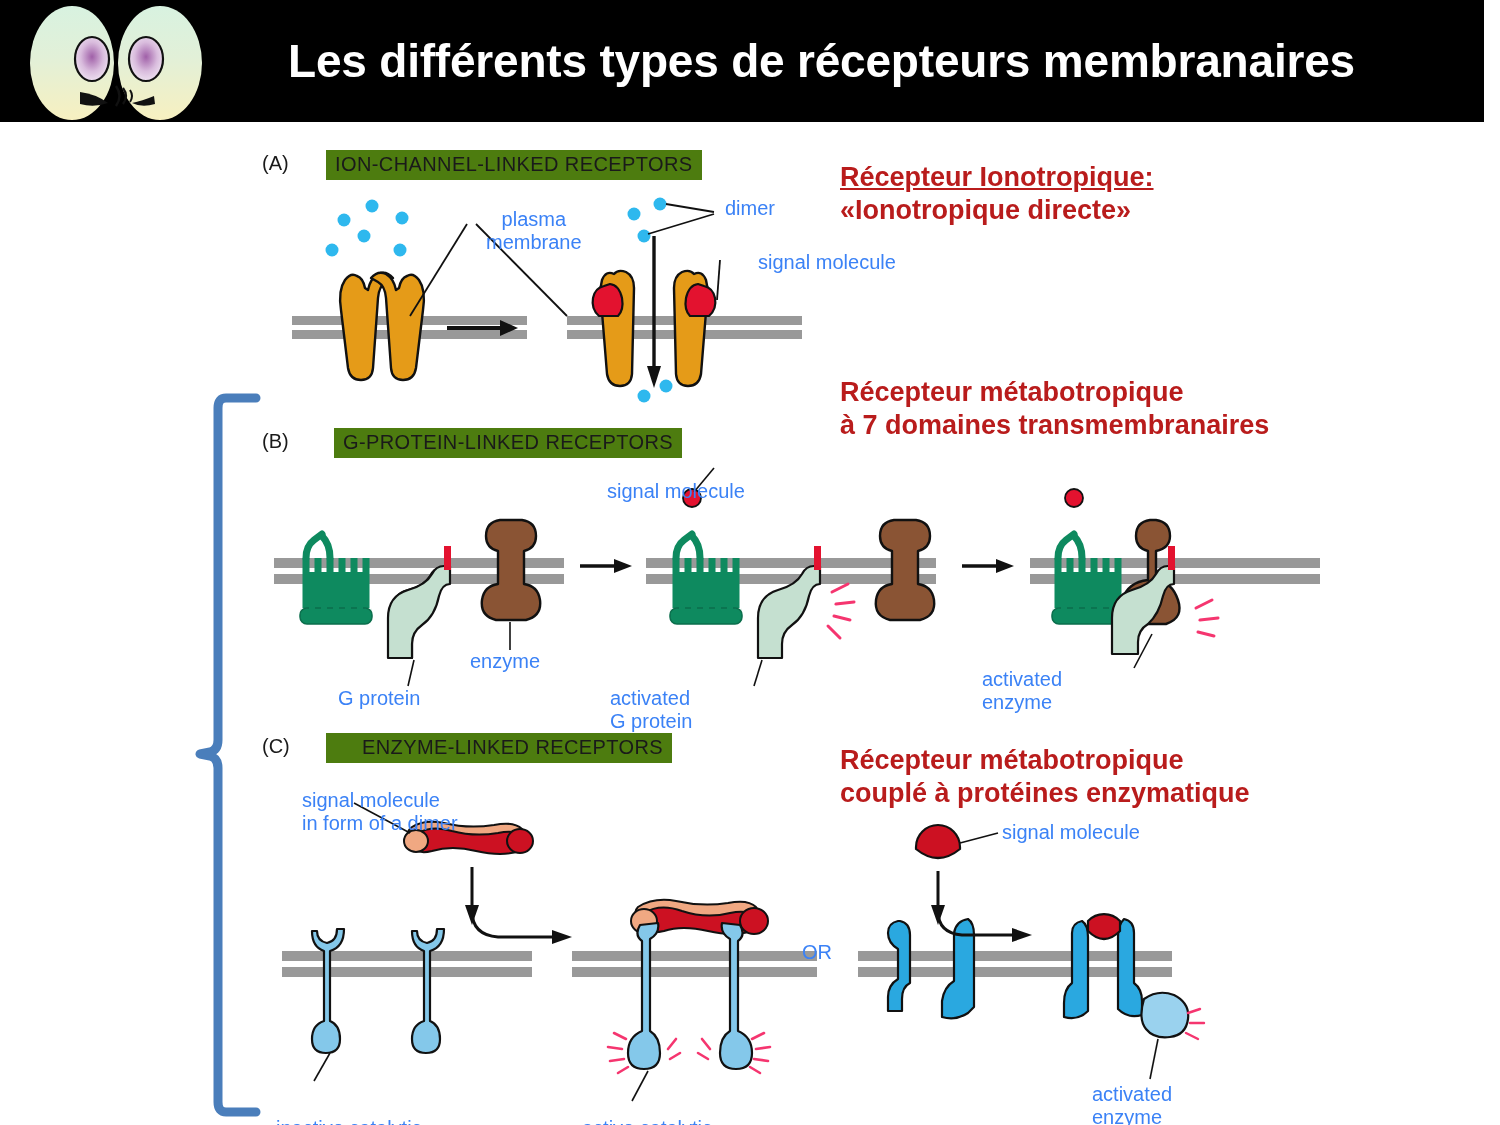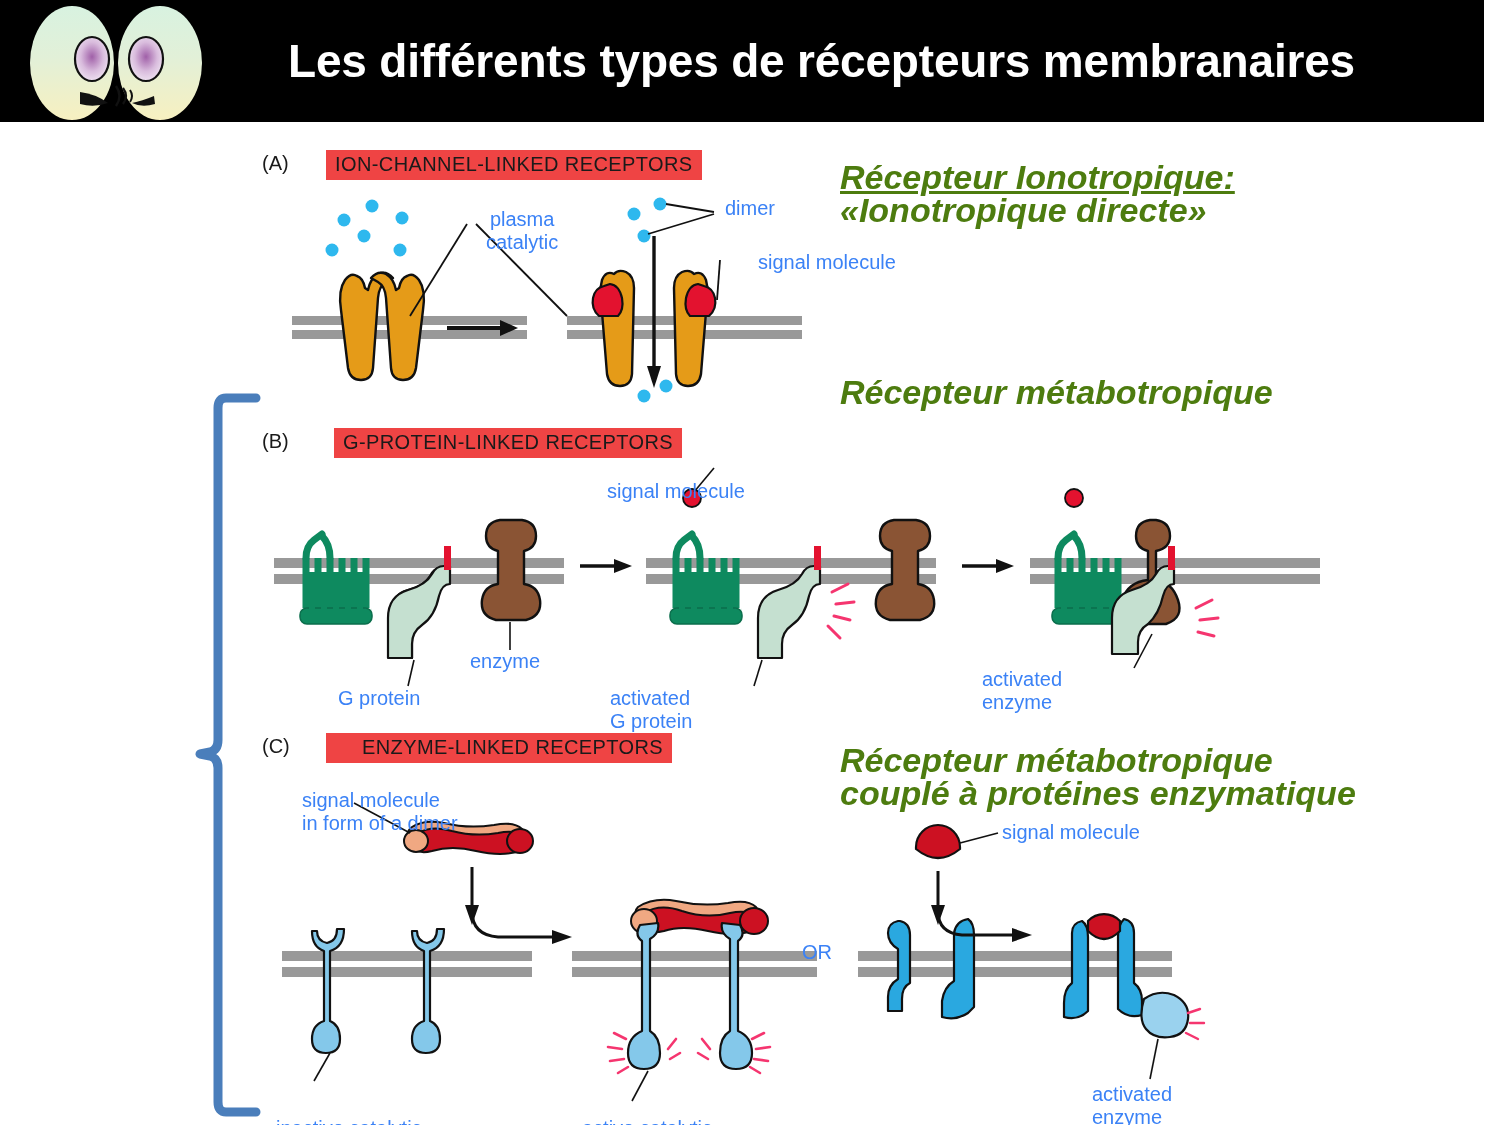--- a/index.html
+++ b/index.html
@@ -23,24 +23,23 @@
     color:#ffffff;
     font-size:46px;
     font-weight:bold;
     letter-spacing:-0.2px;
     white-space:nowrap;
     font-family:"Liberation Sans", sans-serif;
   }
   
   .red-note{
     position:absolute;
-    color:#4d7c0f;
+    color:#b91c1c;
     font-weight:bold;
-    font-style:italic;
-    font-size:34px;
+    font-size:27px;
     line-height:33px;
     font-family:"Liberation Sans", sans-serif;
     white-space:nowrap;
   }
   .red-note .u{ text-decoration:underline; }
   #note-iono{ left:840px; top:161px; }
   #note-gpcr{ left:840px; top:376px; }
   #note-enz{  left:840px; top:744px; }
 
   
@@ -50,21 +49,21 @@
 
   
   .panel{position:absolute;}
   .panel-letter{
     position:absolute;
     font-size:20px;color:#1a1a1a;
     font-family:"Liberation Sans", sans-serif;
   }
   .panel-title{
     position:absolute;
-    background:#ef4444;
+    background:#4d7c0f;
     padding:3px 9px 4px 9px;
     font-size:20px;
     letter-spacing:0.4px;
     color:#1a1a1a;
     white-space:nowrap;
     font-family:"Liberation Sans", sans-serif;
   }
   .fig-label{
     position:absolute;
     font-size:20px;
@@ -113,20 +112,21 @@
   </svg>
 </div>
 
 <div class="red-note" id="note-iono">
   <div class="u">Récepteur Ionotropique:</div>
   <div>«Ionotropique directe»</div>
 </div>
 
 <div class="red-note" id="note-gpcr">
   <div>Récepteur métabotropique</div>
+  <div>à 7 domaines transmembranaires</div>
 </div>
 
 <div class="red-note" id="note-enz">
   <div>Récepteur métabotropique</div>
   <div>couplé à protéines enzymatique</div>
 </div>
 
 <div class="panel" id="panel-a" style="left:262px;top:150px;width:560px;height:250px;">
   <div class="panel-letter" style="left:0px;top:2px;">(A)</div>
   <div class="panel-title" style="left:64px;top:0px;">ION-CHANNEL-LINKED  RECEPTORS</div>
@@ -195,21 +195,21 @@
       <path d="M404 16 L452 24"></path>
       <path d="M386 46 L452 26"></path>
     </g>
     <g stroke="#111" stroke-width="1.8" fill="none">
       <path d="M458 72 L455 112"></path>
     </g>
   </svg>
 
   <div class="fig-label" style="left:224px;top:58px;text-align:center;">
     <div>plasma</div>
-    <div>catalytic</div>
+    <div>membrane</div>
   </div>
   <div class="fig-label" style="left:463px;top:47px;">dimer</div>
   <div class="fig-label" style="left:496px;top:101px;">signal molecule</div>
 </div>
 
 <div class="panel" id="panel-b" style="left:262px;top:428px;width:900px;height:290px;">
   <div class="panel-letter" style="left:0px;top:2px;">(B)</div>
   <div class="panel-title" style="left:64px;top:0px;margin-left:8px;">G-PROTEIN-LINKED  RECEPTORS</div>
 
   <svg style="position:absolute;left:0px;top:44px;" width="900" height="250" viewBox="0 0 900 250">

